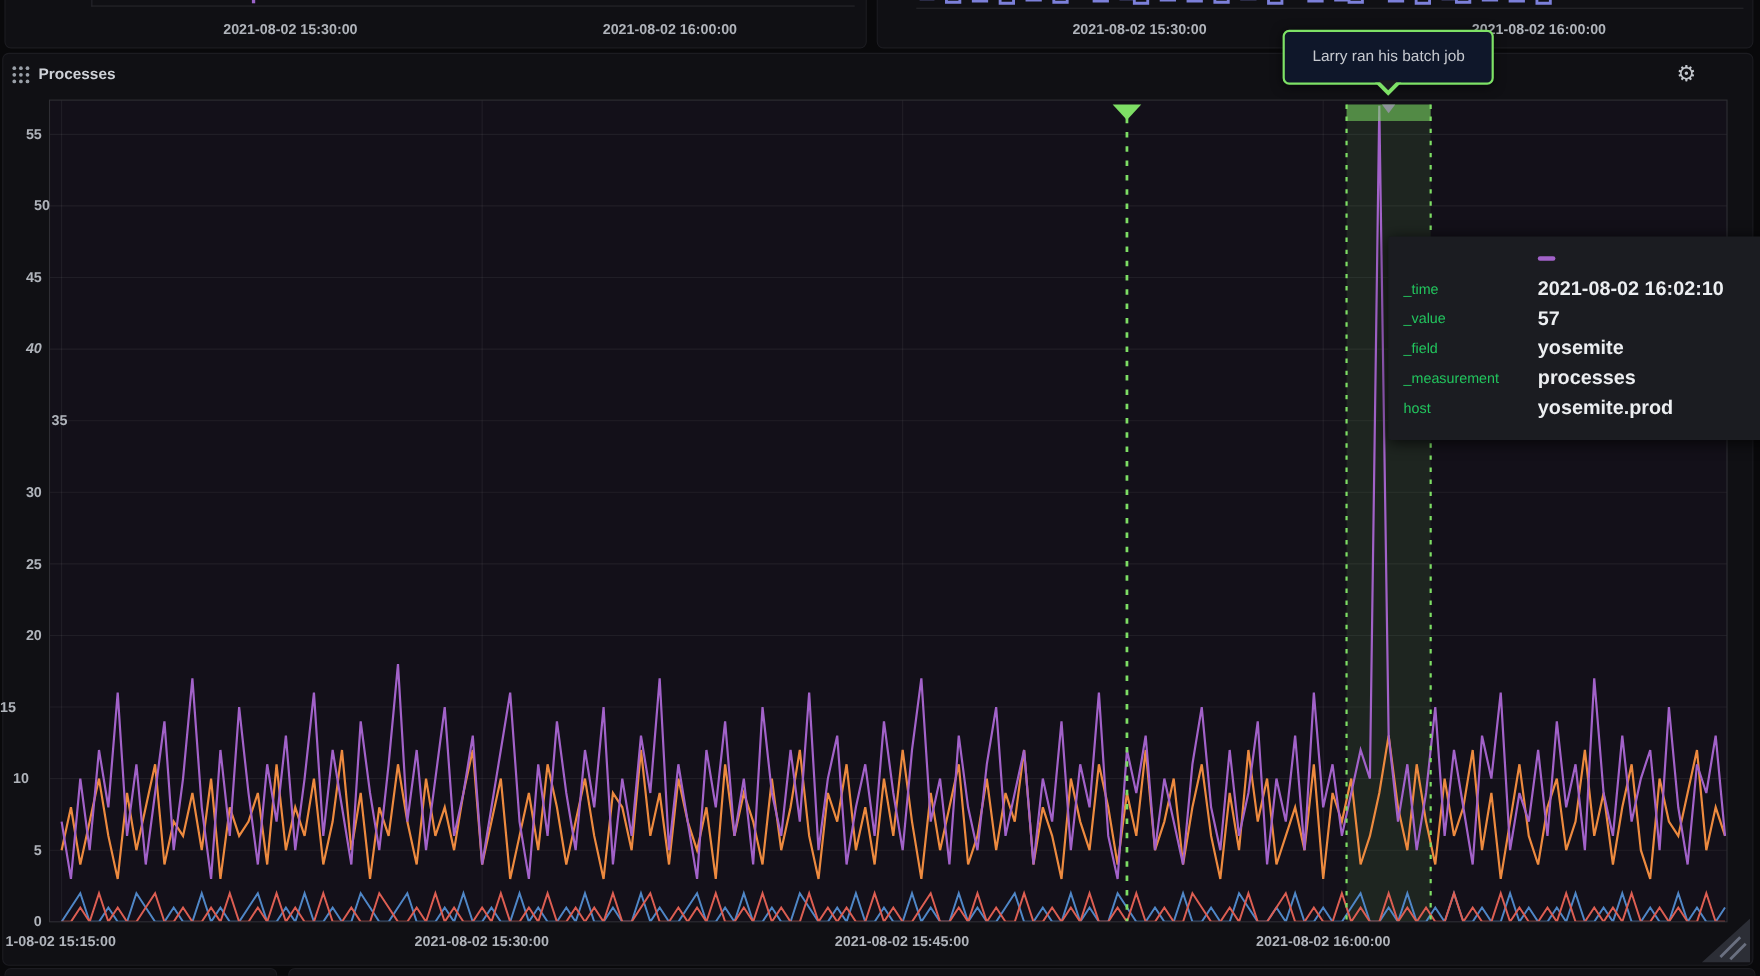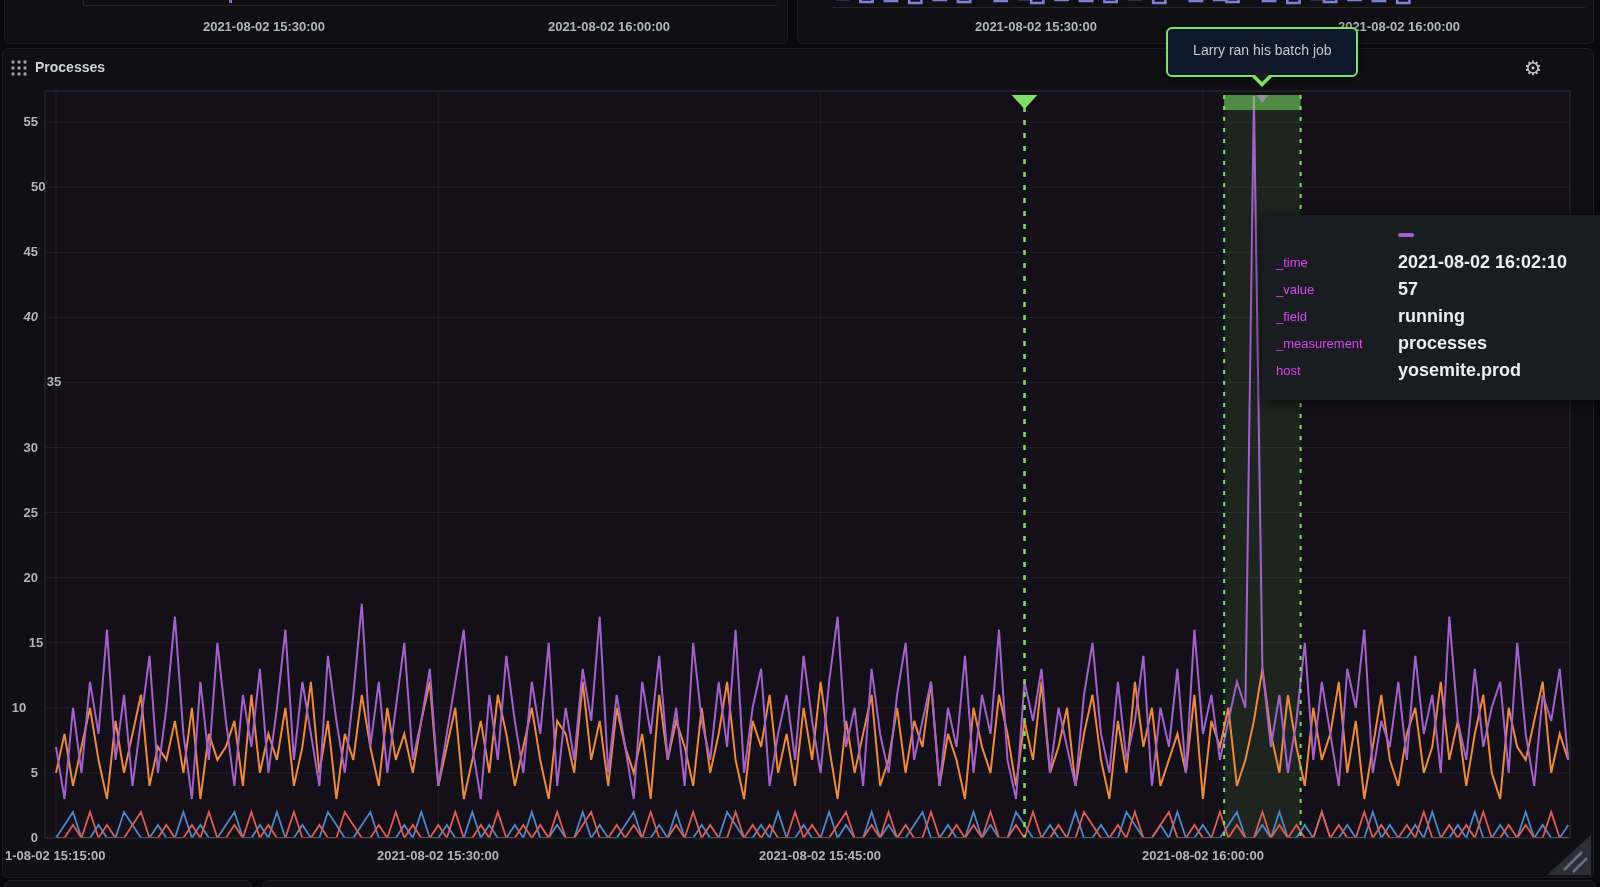--- a/index.html
+++ b/index.html
@@ -54,21 +54,21 @@
 
   
   #data-tooltip{
     position:absolute;left:1262px;top:215px;width:352px;z-index:11;
     background:#1b1c21;border-radius:3px;box-shadow:0 2px 14px rgba(0,0,0,.7);
     padding:18px 0 16px 0;box-sizing:border-box;
   }
   #data-tooltip .swatch{margin-left:136px;width:16px;height:4px;border-radius:2px;background:#a262c9;}
   #data-tooltip .rows{margin-top:12px;}
   #data-tooltip .row{height:27px;display:flex;align-items:center;}
-  #data-tooltip .row .lbl{width:122px;padding-left:14px;color:#d946ef;font-size:13px;flex:none;}
+  #data-tooltip .row .lbl{width:122px;padding-left:14px;color:#22c55e;font-size:13px;flex:none;}
   #data-tooltip .row .val{color:#eceef1;font-size:18px;font-weight:700;}
 
   
   #tl-plot-bottom{position:absolute;left:78px;top:12px;right:10px;height:1px;background:#26262b;}
   #tl-plot-left{position:absolute;left:78px;top:0;width:1px;height:13px;background:#26262b;}
   #tl-purple-tick{position:absolute;left:224px;top:0;width:3px;height:10px;background:#9a63c9;}
   .top-xtick{top:26px;}
 
   
   #tr-plot-bottom{position:absolute;left:35px;top:14px;right:8px;height:1px;background:#26262b;}
@@ -176,40 +176,40 @@
     <div class="row">
       <span class="lbl">_time</span>
       <span class="val">2021-08-02 16:02:10</span>
     </div>
     <div class="row">
       <span class="lbl">_value</span>
       <span class="val">57</span>
     </div>
     <div class="row">
       <span class="lbl">_field</span>
-      <span class="val">running</span>
+      <span class="val">yosemite</span>
     </div>
     <div class="row">
       <span class="lbl">_measurement</span>
       <span class="val">processes</span>
     </div>
     <div class="row">
       <span class="lbl">host</span>
       <span class="val">yosemite.prod</span>
     </div>
   </div>
 </div>
 
 <div class="hint-panel" id="hint-left"></div>
 <div class="hint-panel" id="hint-right"></div>
 
 <span class="axis-label" style="left: 0px; width: 38px; text-align: right; top: 830px; z-index: 6;">0</span>
 <span class="axis-label" style="left: 0px; width: 38px; text-align: right; top: 764.92px; z-index: 6;">5</span>
 <span class="axis-label" style="left: 0px; width: 38px; text-align: center; top: 699.84px; z-index: 6;">10</span>
-<span class="axis-label" style="left: 0px; width: 38px; text-align: center; top: 634.76px; z-index: 6; padding-left: 17px;">15</span>
+<span class="axis-label" style="left: 0px; width: 38px; text-align: left; top: 634.76px; z-index: 6;">15</span>
 <span class="axis-label" style="left: 0px; width: 38px; text-align: right; top: 569.68px; z-index: 6;">20</span>
 <span class="axis-label" style="left: 0px; width: 38px; text-align: right; top: 504.6px; z-index: 6;">25</span>
 <span class="axis-label" style="left: 0px; width: 38px; text-align: right; top: 439.52px; z-index: 6;">30</span>
 <span class="axis-label" style="left: 0px; width: 38px; text-align: center; top: 374.44px; z-index: 6; padding-left: 35px;">35</span>
 <span class="axis-label" style="left: 0px; width: 38px; text-align: right; top: 309.36px; z-index: 6; font-style: italic;">40</span>
 <span class="axis-label" style="left: 0px; width: 38px; text-align: right; top: 244.28px; z-index: 6;">45</span>
 <span class="axis-label" style="left: 0px; width: 38px; top: 179.2px; z-index: 6; margin-left: 31px;">50</span>
 <span class="axis-label" style="left: 0px; width: 38px; text-align: right; top: 114.12px; z-index: 6;">55</span>
 
 </body></html>

